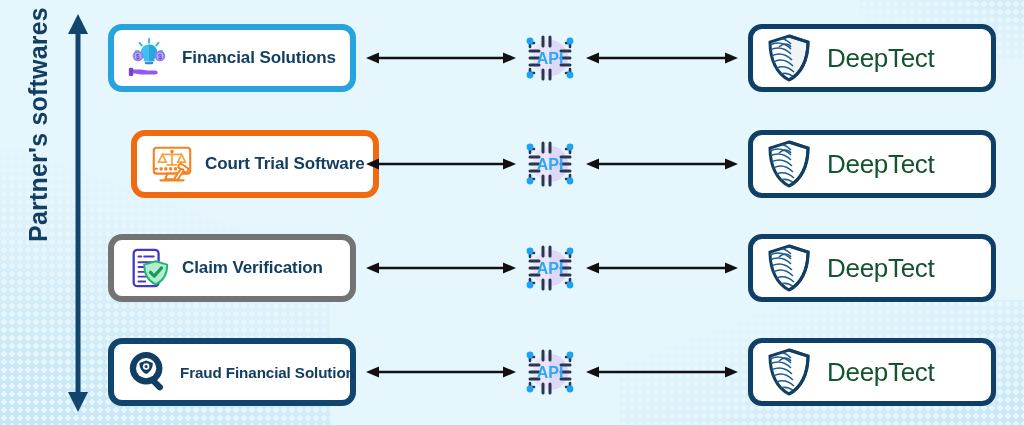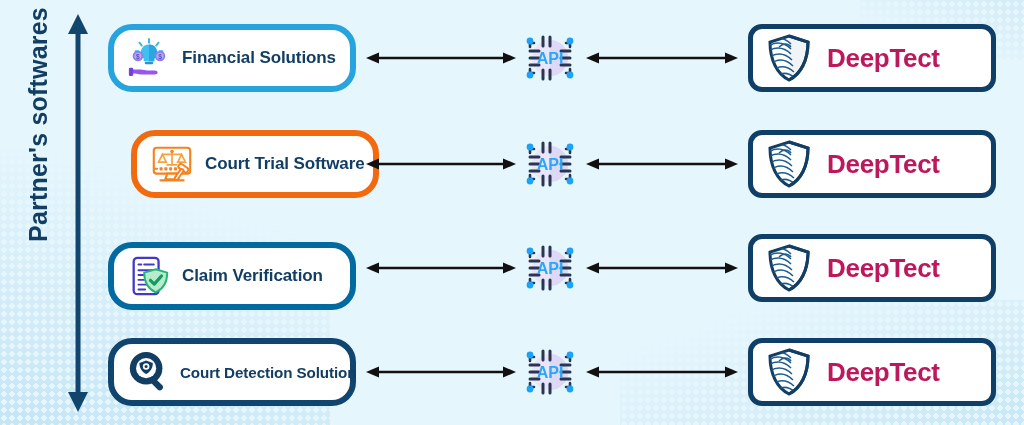--- a/index.html
+++ b/index.html
@@ -84,29 +84,29 @@
   .row-3 { top: 334px; }
 
   
   .card {
     position: absolute;
     left: 108px;
     top: 4px;
     width: 248px;
     height: 68px;
     background: #ffffff;
-    border-radius: 24px;
+    border-radius: 14px;
     box-sizing: border-box;
     display: flex;
     align-items: center;
     padding-left: 12px;
   }
   .card-b0 { border: 6px solid #27a4dd; }
   .card-b1 { border: 6px solid #f26a0f; margin-left: 23px; }
-  .card-b2 { border: 6px solid #0369a1; margin-top: 8px; }
+  .card-b2 { border: 6px solid #737373; }
   .card-b3 { border: 6px solid #10456f; }
 
   .card-icon {
     width: 46px;
     height: 46px;
     flex: 0 0 46px;
     display: block;
   }
   .card-label {
     margin-left: 10px;
@@ -153,22 +153,22 @@
   }
   .dt-logo {
     width: 44px;
     height: 48px;
     flex: 0 0 44px;
     display: block;
   }
   .dt-name {
     margin-left: 16px;
     font-size: 26px;
-    font-weight: bold;
-    color: #be185d;
+    font-weight: normal;
+    color: #14532d;
     letter-spacing: -0.3px;
     white-space: nowrap;
   }
 </style>
 </head>
 <body>
 
 <div id="canvas">
 
   <div class="tex tex-bl"></div>
@@ -461,21 +461,21 @@
   <div class="row row-3">
     <div class="card card-b3">
       <svg class="card-icon" viewBox="0 0 48 48">
         <circle cx="21" cy="20" r="17" fill="#123e63"></circle>
         <circle cx="21" cy="20" r="10.5" fill="#ffffff"></circle>
         <path d="M21 12 L28 14.5 C28 20 25.2 24 21 26 C16.8 24 14 20 14 14.5 Z" fill="#123e63"></path>
         <circle cx="21" cy="18.2" r="3.4" fill="#ffffff"></circle>
         <circle cx="21" cy="18.2" r="1.6" fill="#123e63"></circle>
         <rect x="28" y="28" width="6.5" height="17" rx="3.2" transform="rotate(-45 31 36)" fill="#123e63"></rect>
       </svg>
-      <span class="card-label small">Court Detection Solution</span>
+      <span class="card-label small">Fraud Financial Solution</span>
     </div>
 
     <svg class="arrow arrow-left" viewBox="0 0 150 24" preserveAspectRatio="none">
       <line x1="12" y1="12" x2="138" y2="12" stroke="#111111" stroke-width="2.6"></line>
       <polygon points="0,12 13,6.5 13,17.5" fill="#111111"></polygon>
       <polygon points="150,12 137,6.5 137,17.5" fill="#111111"></polygon>
     </svg>
 
     <svg class="api" viewBox="0 0 64 64">
       <circle cx="32" cy="32" r="18" fill="#e9e6fb"></circle>

